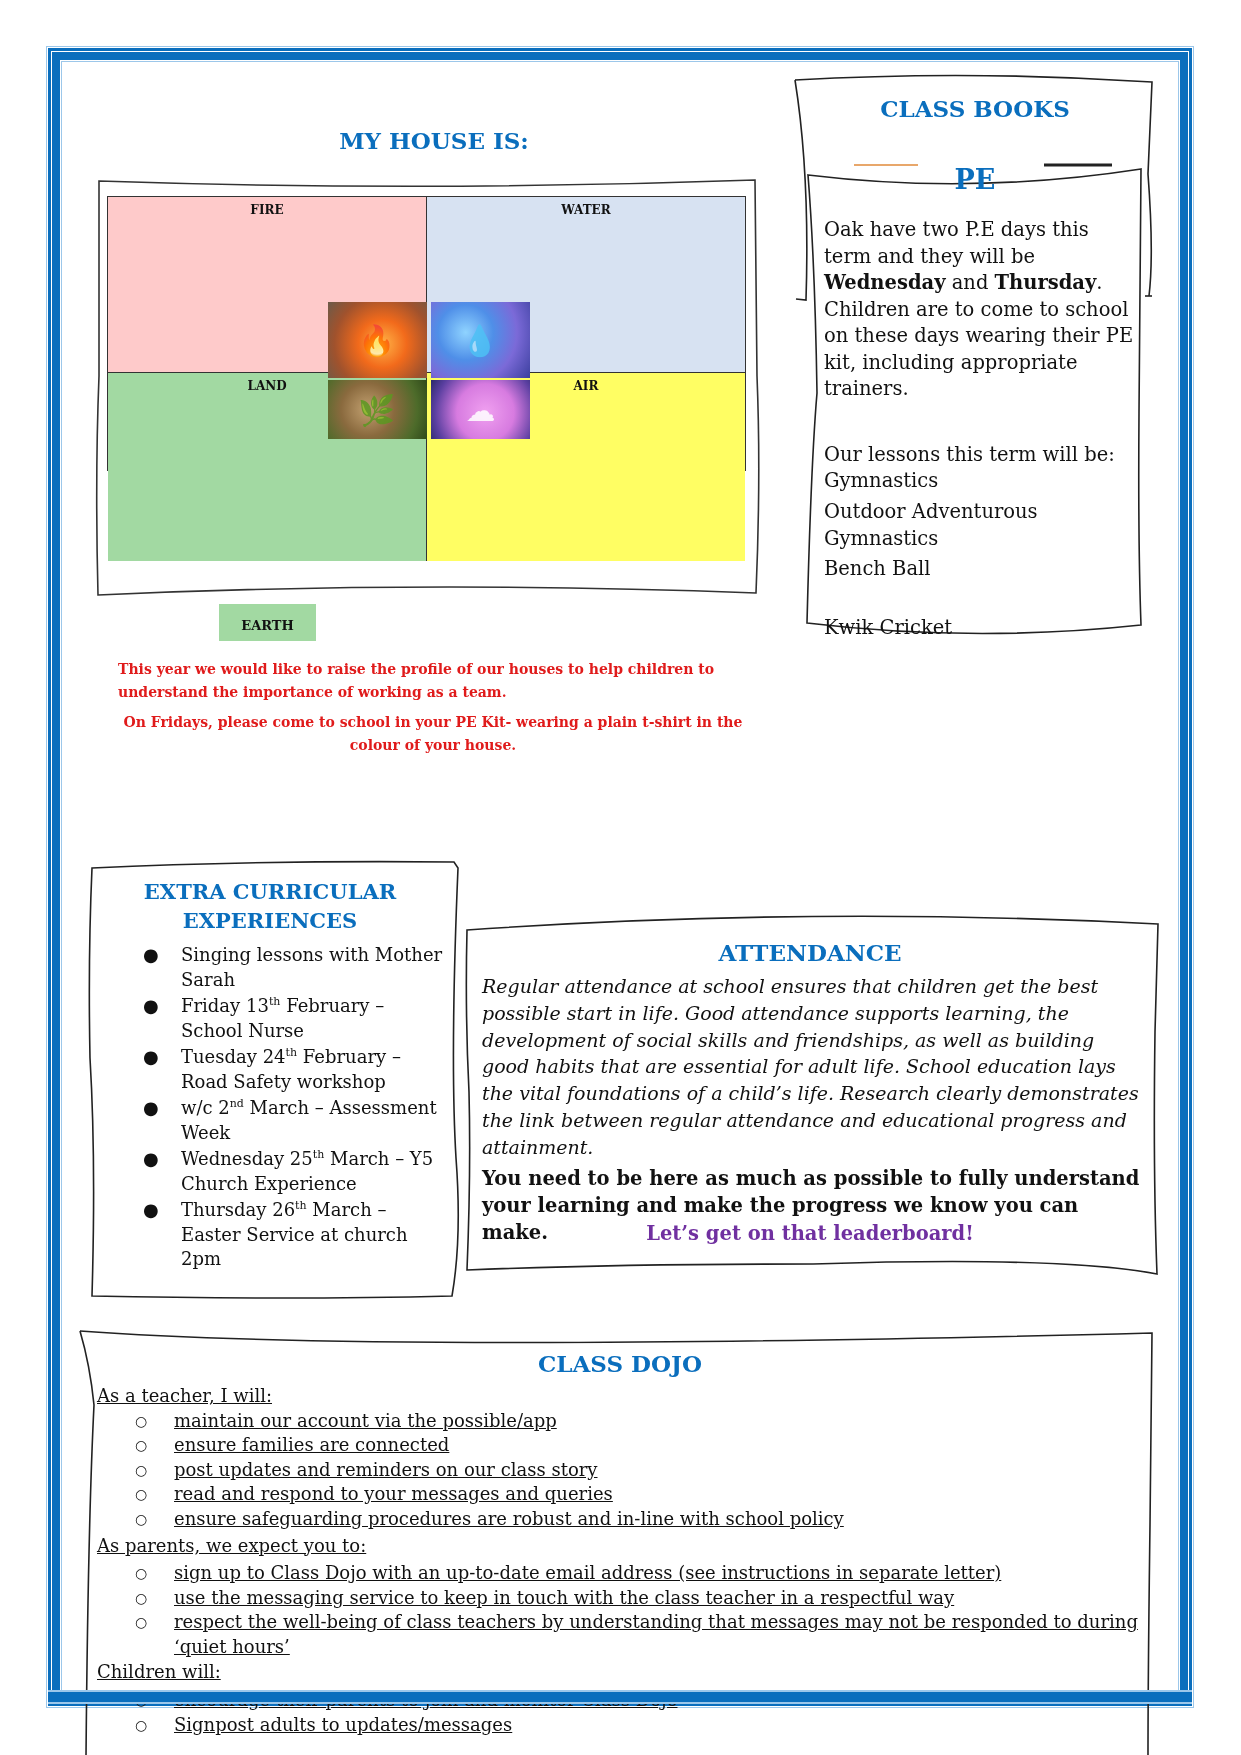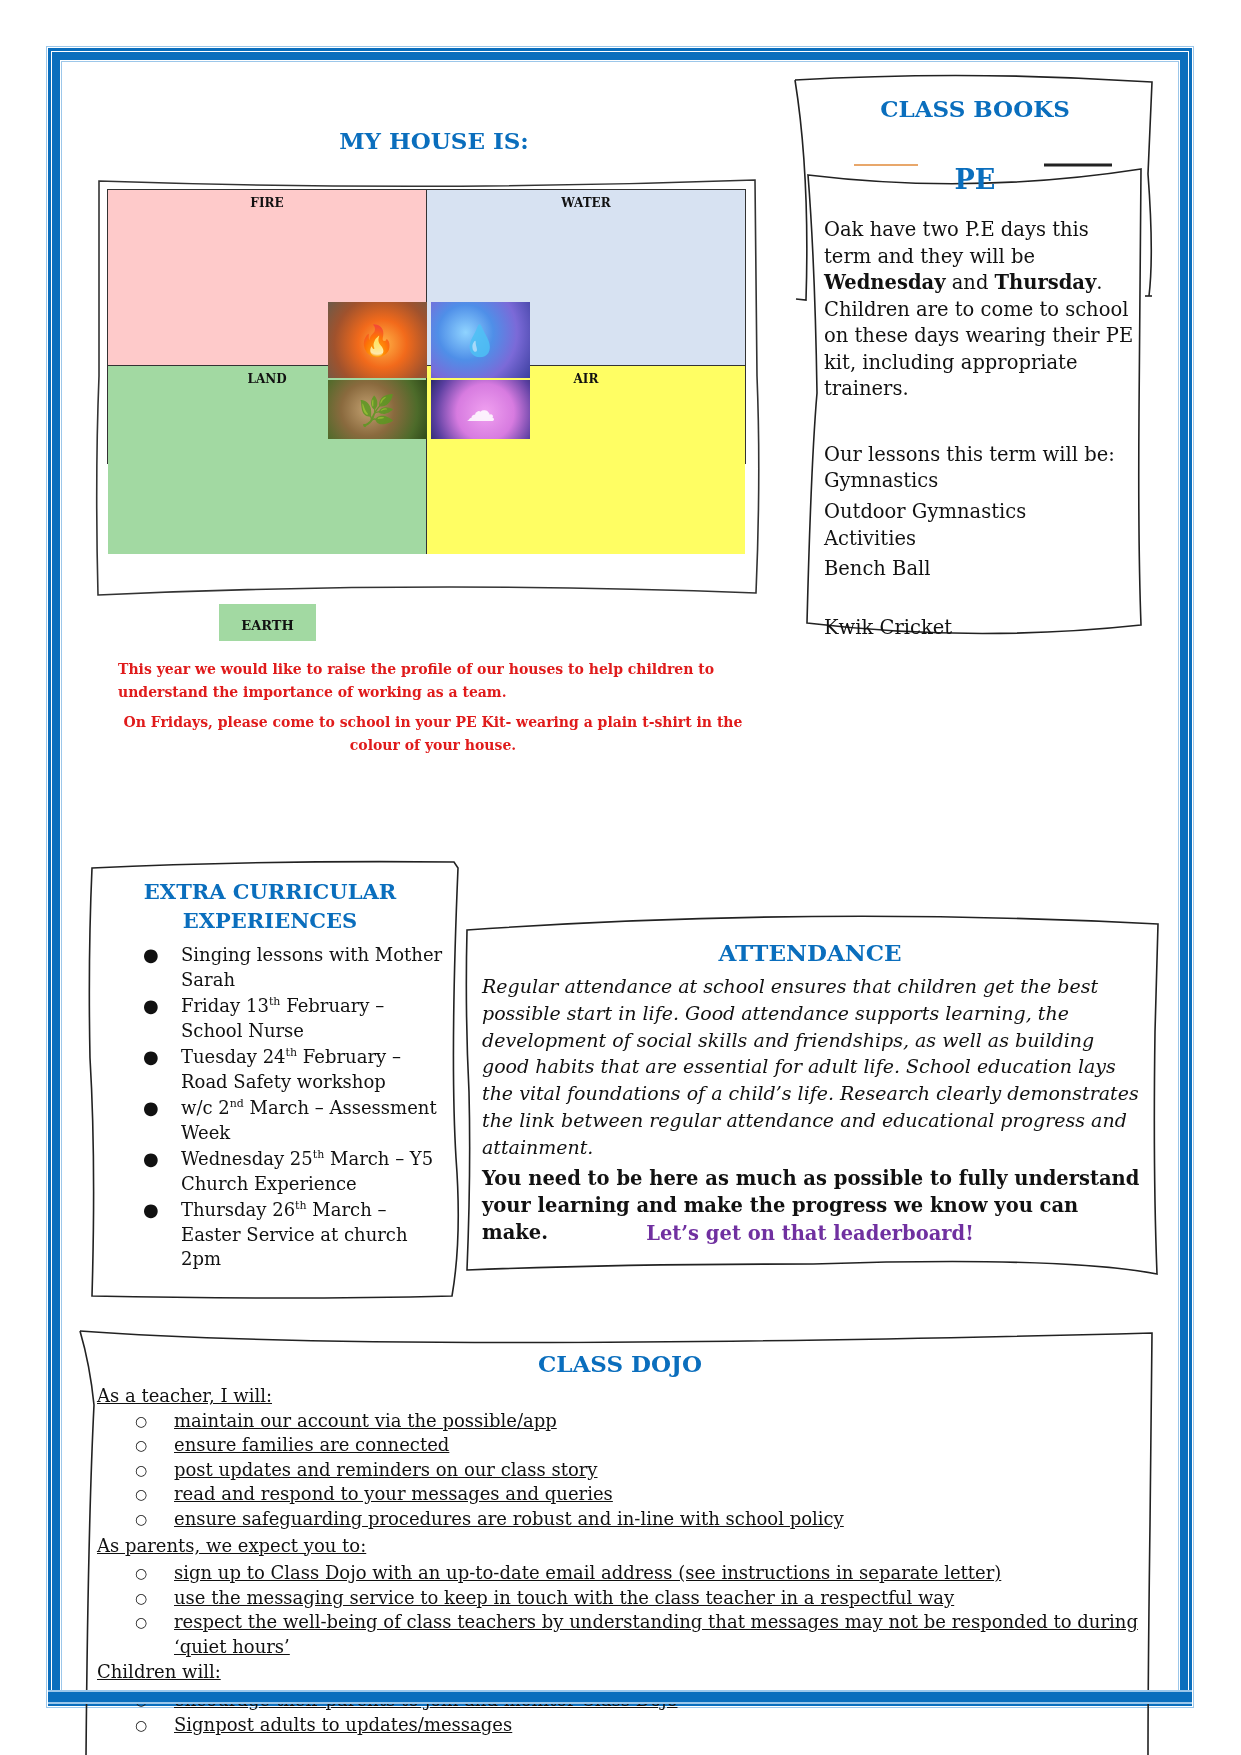--- a/index.html
+++ b/index.html
@@ -10,21 +10,21 @@
 
   
   .border-outer { left:48px; top:48px; width:1144px; height:1658px; border:3px solid #0a6ebd; box-sizing:border-box; outline:1px solid #9cc7ea; outline-offset:1px; }
   .border-band { left:52px; top:52px; width:1136px; height:1650px; border:8px solid #0a6ebd; box-sizing:border-box; }
   .border-inner { left:61px; top:61px; width:1118px; height:1632px; border:1px solid #9cc7ea; box-sizing:border-box; }
 
   
   .frame { position:absolute; overflow:visible; pointer-events:none; }
 
   
-  .grid { left:107px; top:189px; width:639px; height:275px; border:1.5px solid #333; box-sizing:border-box; }
+  .grid { left:107px; top:196px; width:639px; height:275px; border:1.5px solid #333; box-sizing:border-box; }
   .cell { position:absolute; box-sizing:border-box; font-size:12px; font-weight:bold; text-align:center; padding-top:6px; color:#111; }
   .cell.fire  { left:0; top:0; width:319px; height:176px; background:#fecaca; border-right:1.5px solid #333; border-bottom:1.5px solid #333; }
   .cell.water { left:319px; top:0; width:318px; height:176px; background:#d7e2f2; border-bottom:1.5px solid #333; }
   .cell.land  { left:0; top:176px; width:319px; height:188px; background:#a2d9a2; border-right:1.5px solid #333; }
   .cell.air   { left:319px; top:176px; width:318px; height:188px; background:#fffe63; }
 
   .tile { position:absolute; width:99px; height:76px; overflow:hidden; }
   .tile.t-fire  { left:328px; top:302px; background:radial-gradient(circle at 55% 55%, #ffb347 0%, #f26a1b 35%, #a0522d 70%, #6b5b4a 100%); }
   .tile.t-water { left:431px; top:302px; background:radial-gradient(circle at 35% 40%, #8fd3ff 0%, #4f8fe8 35%, #7b6ad8 65%, #3b3f9e 100%); }
   .tile.t-land  { left:328px; top:380px; height:59px; background:radial-gradient(circle at 40% 50%, #c2a070 0%, #8a6a3e 40%, #4d6b2a 75%, #2f4a1a 100%); }
@@ -104,21 +104,21 @@
 
 <svg class="frame" style="left:803px; top:163px;" width="345" height="485">
   <path d="M5,12 Q170,32 338,6 L336,250 Q335,380 338,462 Q170,480 4,460 Q8,300 14,230 Q12,100 5,12 Z" fill="#fff" stroke="#222" stroke-width="1.6"></path>
 </svg>
 <div class="abs blue-h" style="left:900px; top:164px; width:150px; font-size:27px;">PE</div>
 <div class="abs pe-body" style="left:824px; top:217px; width:310px;">
   <span>Oak have two P.E days this term and they will be </span><b>Wednesday</b><span> and </span><b>Thursday</b><span>. Children are to come to school on these days wearing their PE kit, including appropriate trainers.</span>
 </div>
 <div class="abs pe-body" style="left:824px; top:442px; width:310px;">Our lessons this term will be:</div>
 <div class="abs pe-body" style="left:824px; top:468px; width:310px;">Gymnastics</div>
-<div class="abs pe-body" style="left:824px; top:499px; width:230px;">Outdoor Gymnastics Activities</div>
+<div class="abs pe-body" style="left:824px; top:499px; width:230px;">Outdoor Adventurous Gymnastics</div>
 <div class="abs pe-body" style="left:824px; top:556px; width:310px;">Bench Ball</div>
 <div class="abs pe-body" style="left:824px; top:587px; width:310px;margin-top:28px;">Kwik Cricket</div>
 
 <svg class="frame" style="left:86px; top:858px;" width="376" height="446">
   <path d="M6,10 Q180,2 368,4 L372,10 Q364,200 370,300 Q376,380 366,438 Q200,442 6,438 Q10,300 4,200 Q2,100 6,10 Z" fill="#fff" stroke="#222" stroke-width="1.6"></path>
 </svg>
 <div class="abs blue-h" style="left:110px; top:879px; width:320px; font-size:21px;">EXTRA CURRICULAR</div>
 <div class="abs blue-h" style="left:110px; top:908px; width:320px; font-size:21px;">EXPERIENCES</div>
 
 <ul class="abs ec-list" style="left:181px; top:943px; width:262px;">

